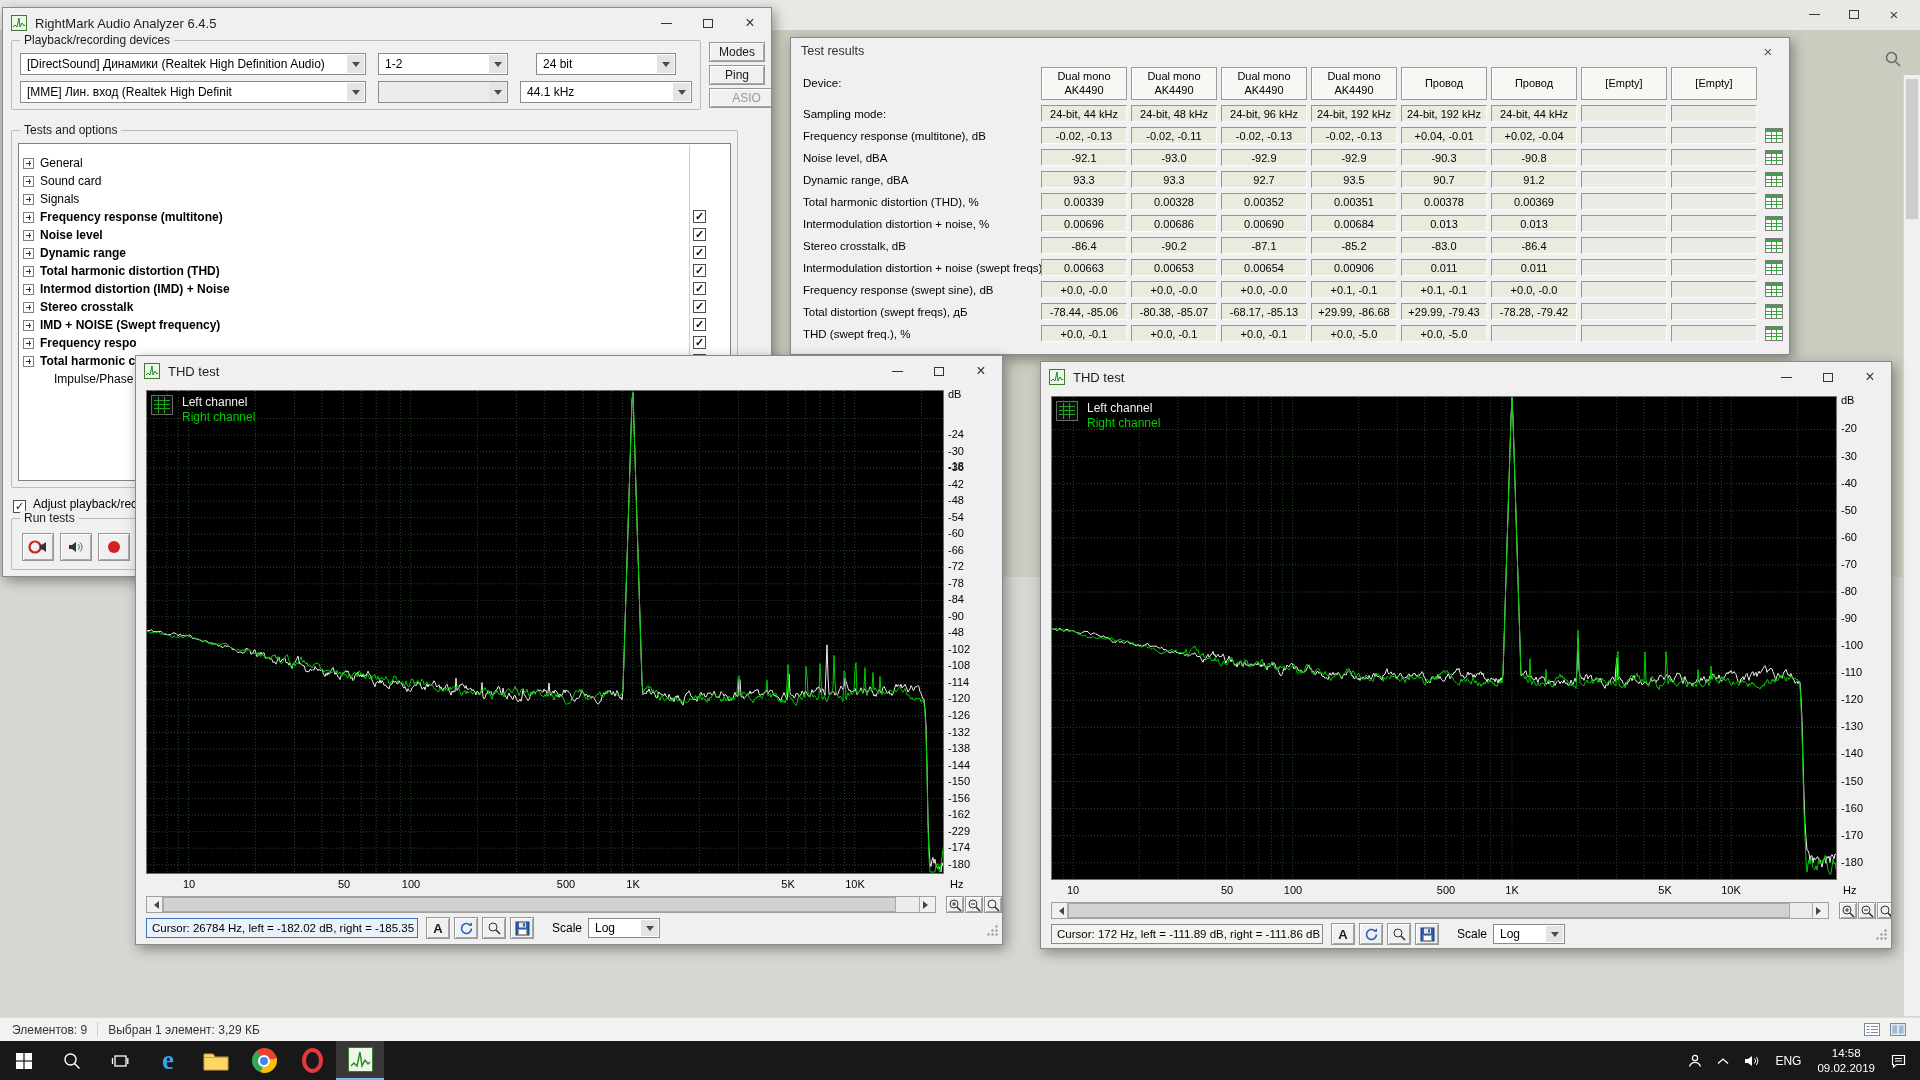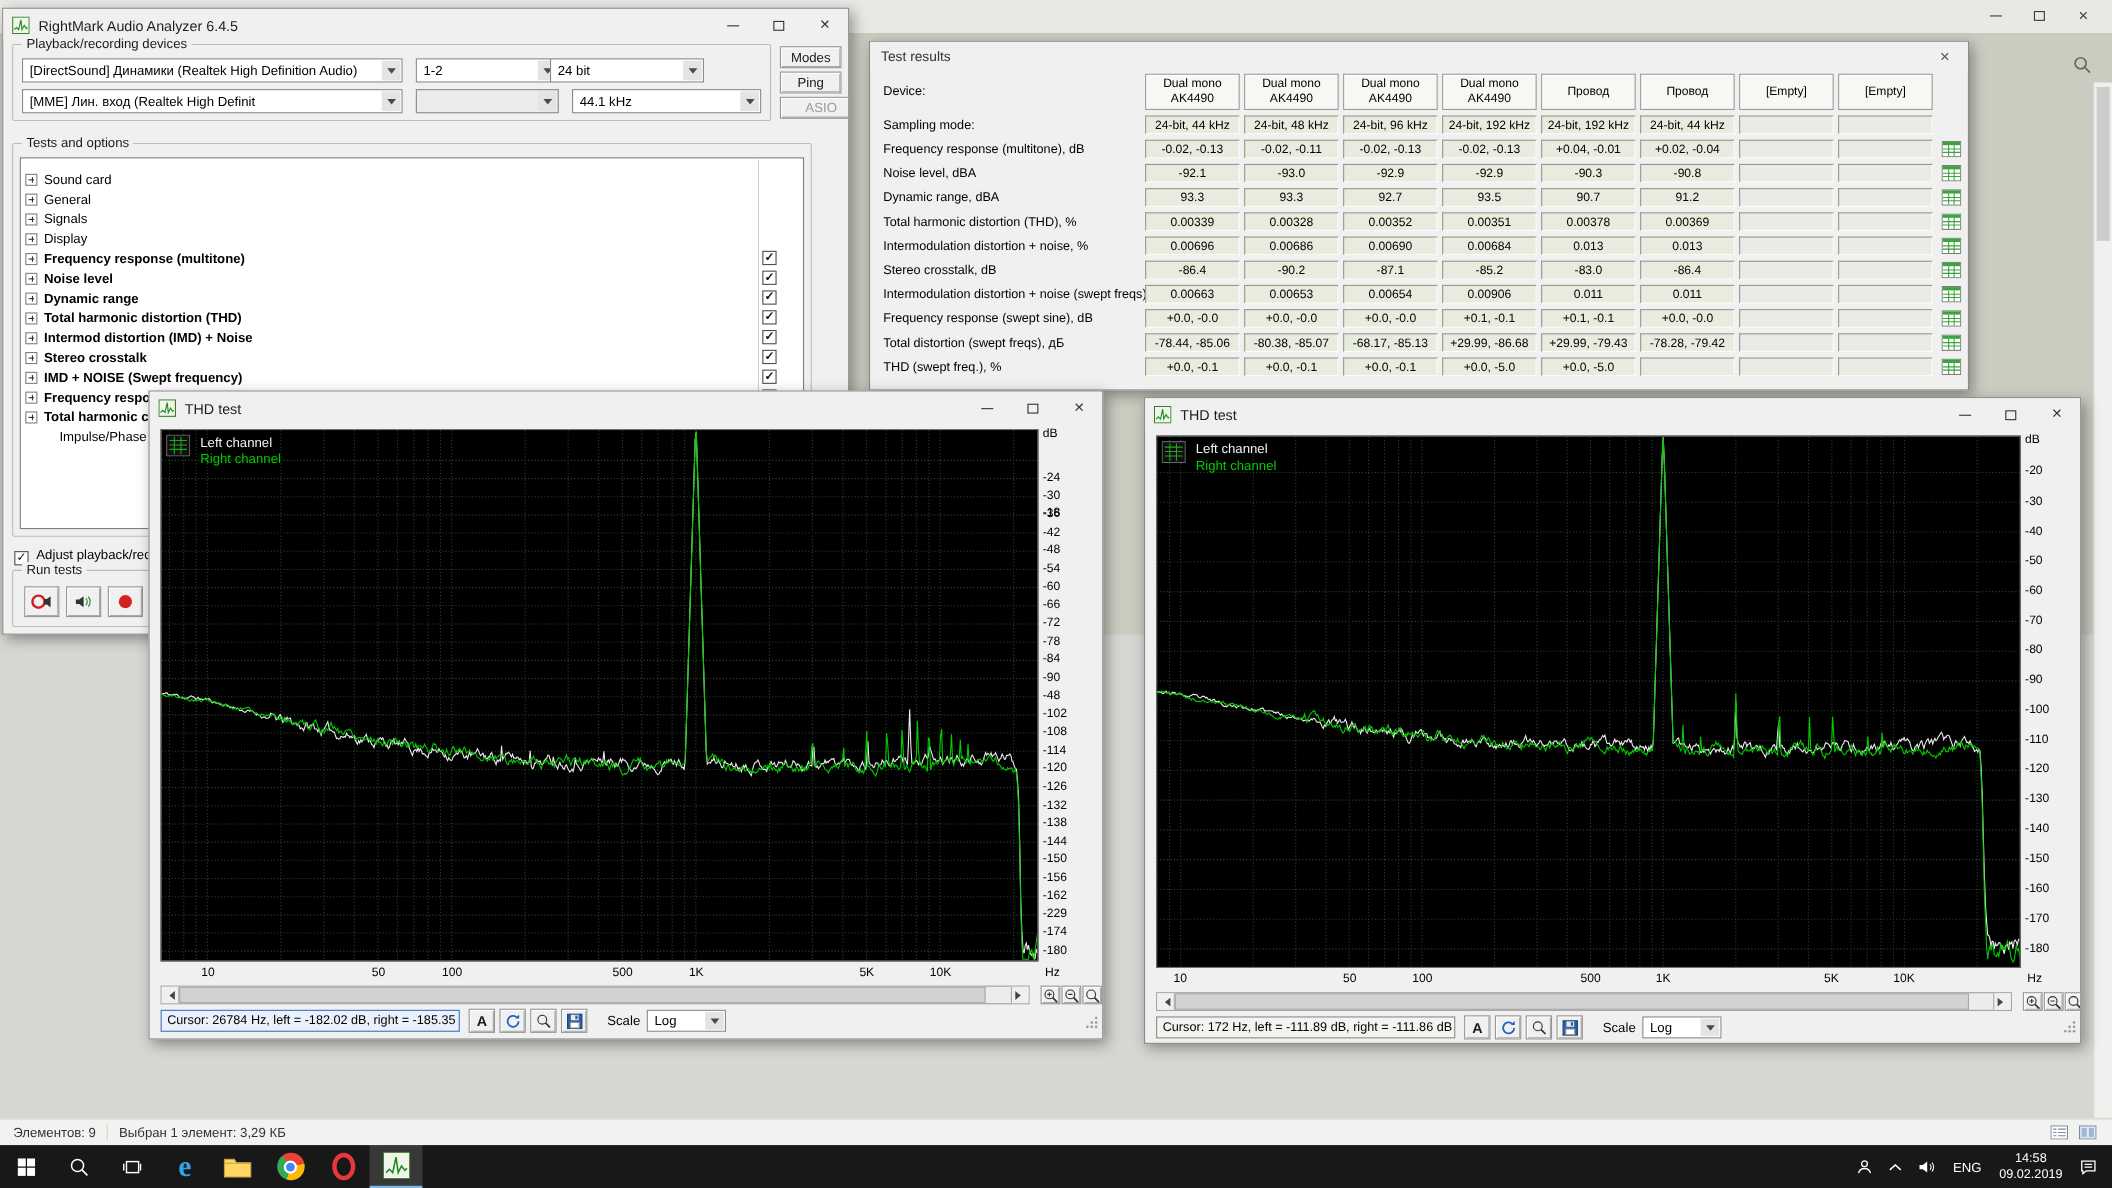--- a/index.html
+++ b/index.html
@@ -164,21 +164,21 @@
   <div class="groupbox" style="left:8px;top:32px;width:690px;height:70px">
     <span class="gb-label">Playback/recording devices</span>
     <div class="combo" style="left:8px;top:12px;width:346px">
       <span>[DirectSound] Динамики (Realtek High Definition Audio)</span>
       <span class="arrow"></span>
     </div>
     <div class="combo" style="left:366px;top:12px;width:130px">
       <span>1-2</span>
       <span class="arrow"></span>
     </div>
-    <div class="combo" style="left:488px;top:12px;width:140px">
+    <div class="combo" style="left:524px;top:12px;width:140px">
       <span>24 bit</span>
       <span class="arrow"></span>
     </div>
     <div class="combo" style="left:8px;top:40px;width:346px">
       <span>[MME] Лин. вход (Realtek High Definit</span>
       <span class="arrow"></span>
     </div>
     <div class="combo disabled" style="left:366px;top:40px;width:130px">
       <span></span>
       <span class="arrow"></span>
@@ -191,33 +191,29 @@
   <div class="btn3d" style="position:absolute;left:706px;top:34px;width:56px;height:20px">Modes</div>
   <div class="btn3d" style="position:absolute;left:706px;top:57px;width:56px;height:20px">Ping</div>
   <div class="btn3d disabled" style="position:absolute;left:706px;top:80px;width:75px;height:20px">ASIO</div>
 
   <div class="groupbox" style="left:8px;top:122px;width:727px;height:358px">
     <span class="gb-label">Tests and options</span>
     <div class="listbox" style="left:6px;top:12px;width:713px;height:338px">
       <div class="col-divider"></div>
     <div class="tree-row">
           <span class="expand"></span>
+          <span class="tree-label">General</span>
+        </div>
+        <div class="tree-row">
+          <span class="expand"></span>
           <span class="tree-label">Sound card</span>
         </div>
         <div class="tree-row">
           <span class="expand"></span>
-          <span class="tree-label">General</span>
-        </div>
-        <div class="tree-row">
-          <span class="expand"></span>
           <span class="tree-label">Signals</span>
-        </div>
-        <div class="tree-row">
-          <span class="expand"></span>
-          <span class="tree-label">Display</span>
         </div>
         <div class="tree-row bold">
           <span class="expand"></span>
           <span class="tree-label">Frequency response (multitone)</span>
           <span class="row-check">✓</span>
         </div>
         <div class="tree-row bold">
           <span class="expand"></span>
           <span class="tree-label">Noise level</span>
           <span class="row-check">✓</span>

